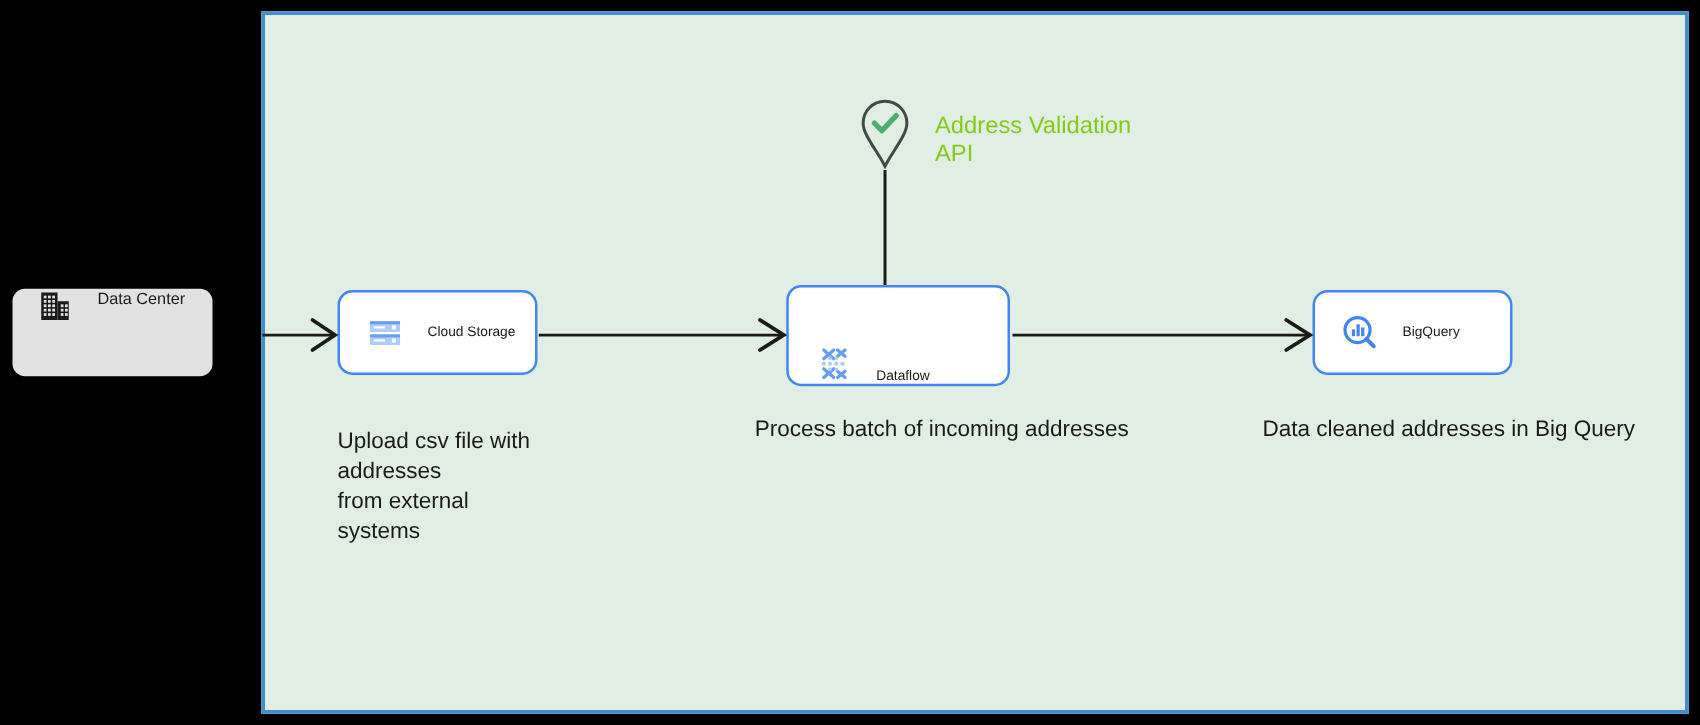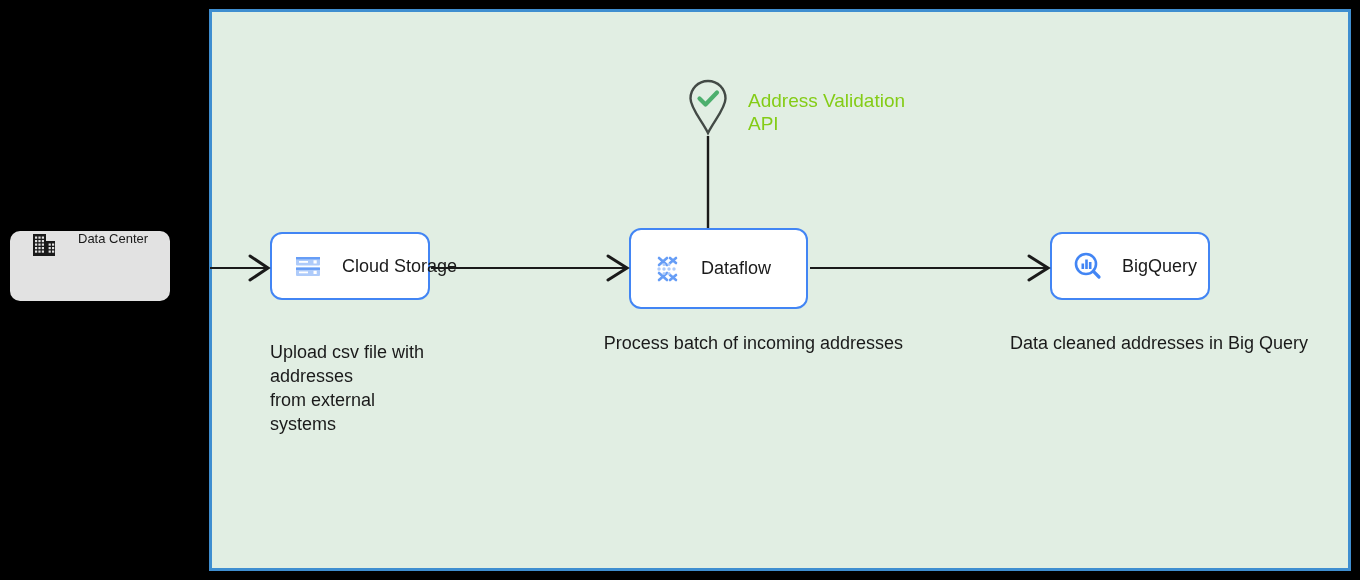--- a/index.html
+++ b/index.html
@@ -67,27 +67,27 @@
     padding-left: 20px;
   }
   .gnode .gicon {
     width: 32px;
     height: 32px;
     flex: 0 0 auto;
     display: block;
   }
   .gnode .glabel {
     margin-left: 18px;
-    font-size: 18px;
+    font-size: 11px;
     color: #1a1a1a;
     white-space: nowrap;
   }
 
   #node-cloud-storage { left: 270px; top: 232px; width: 160px; height: 68px; }
-  #node-dataflow      { left: 629px; top: 228px; width: 179px; height: 81px; }
+  #node-dataflow      { left: 629px; top: 228px; width: 179px; height: 81px; align-items: flex-end; }
   #node-bigquery      { left: 1050px; top: 232px; width: 160px; height: 68px; }
 
   
   #api-marker {
     position: absolute;
     left: 686px;
     top: 78px;
     width: 44px;
     height: 58px;
   }

